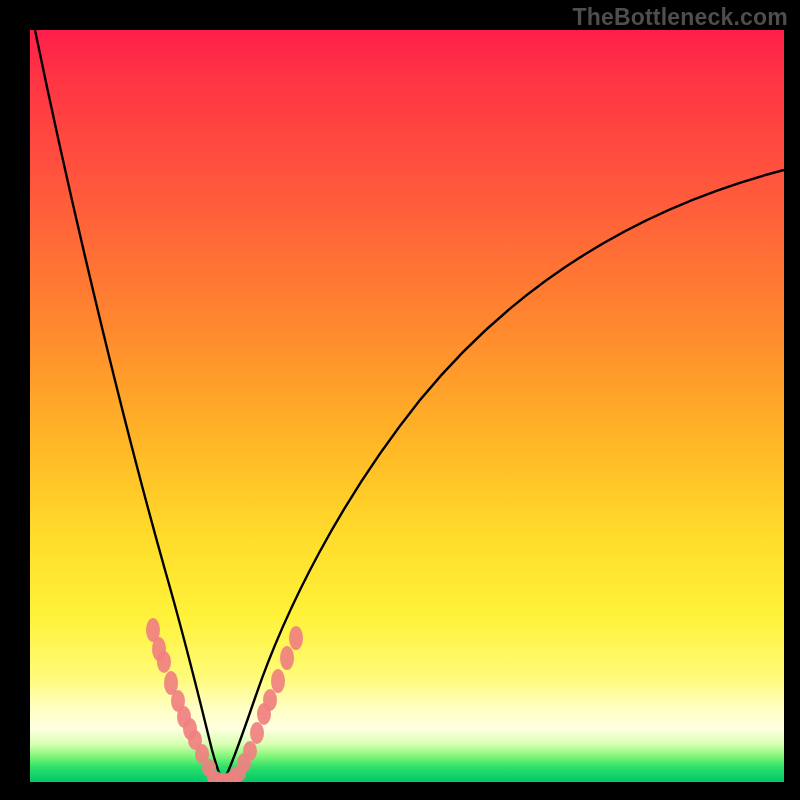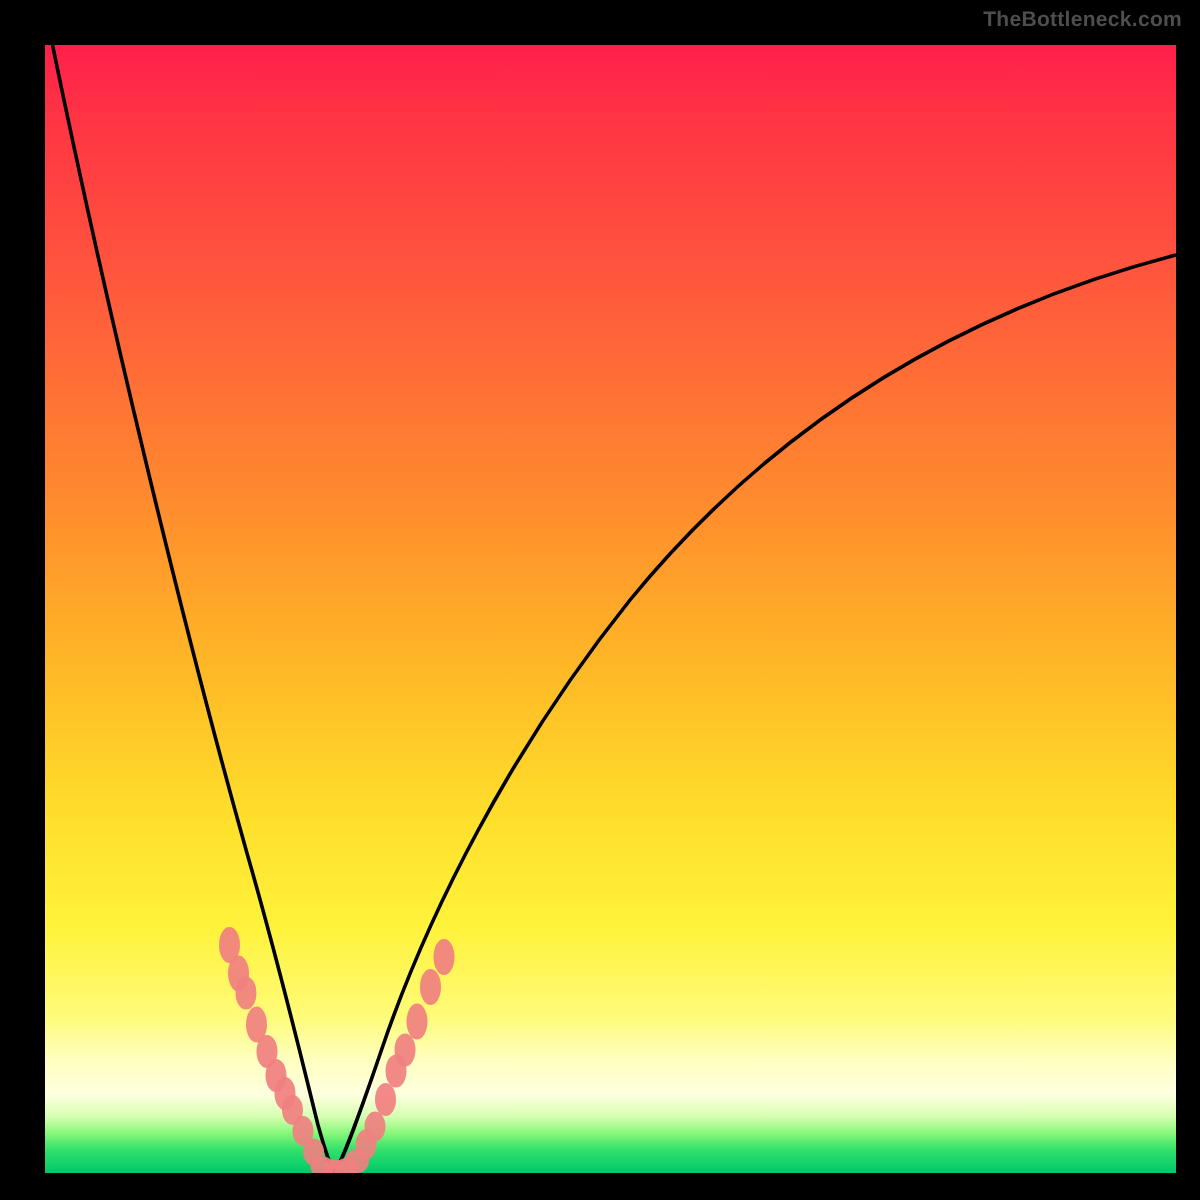--- a/index.html
+++ b/index.html
@@ -15,21 +15,21 @@
     position: relative;
     width: 800px;
     height: 800px;
     background: #000;
   }
   .watermark {
     position: absolute;
     top: 4px;
     right: 12px;
     color: #4e4e4e;
-    font-size: 14px;
+    font-size: 23px;
     font-weight: 600;
     letter-spacing: 0.2px;
     z-index: 10;
   }
   .plot {
     position: absolute;
     left: 30px;
     top: 30px;
     width: 754px;
     height: 752px;

